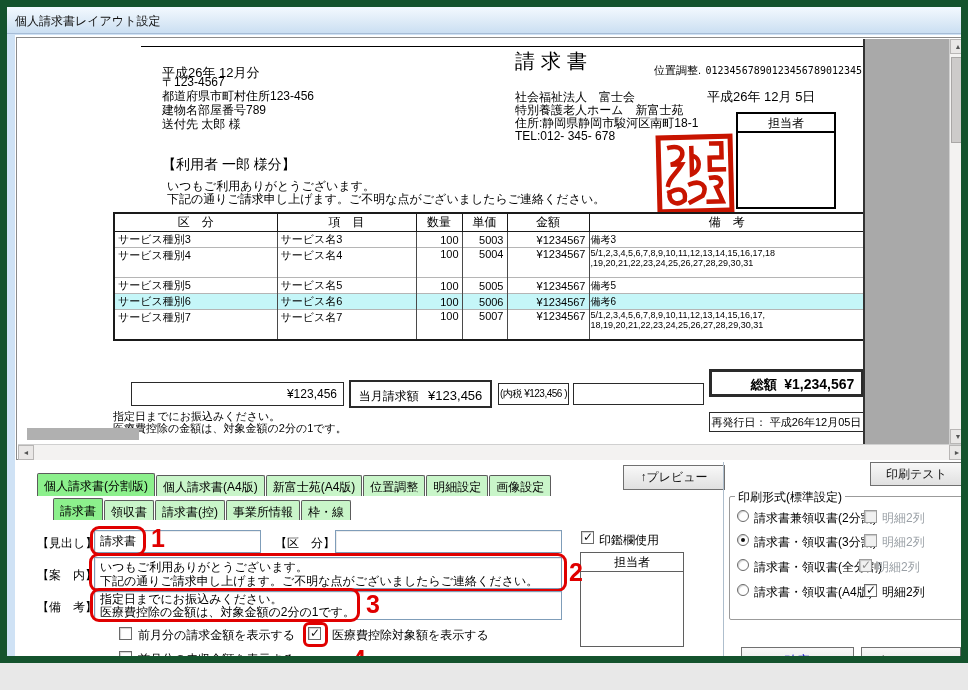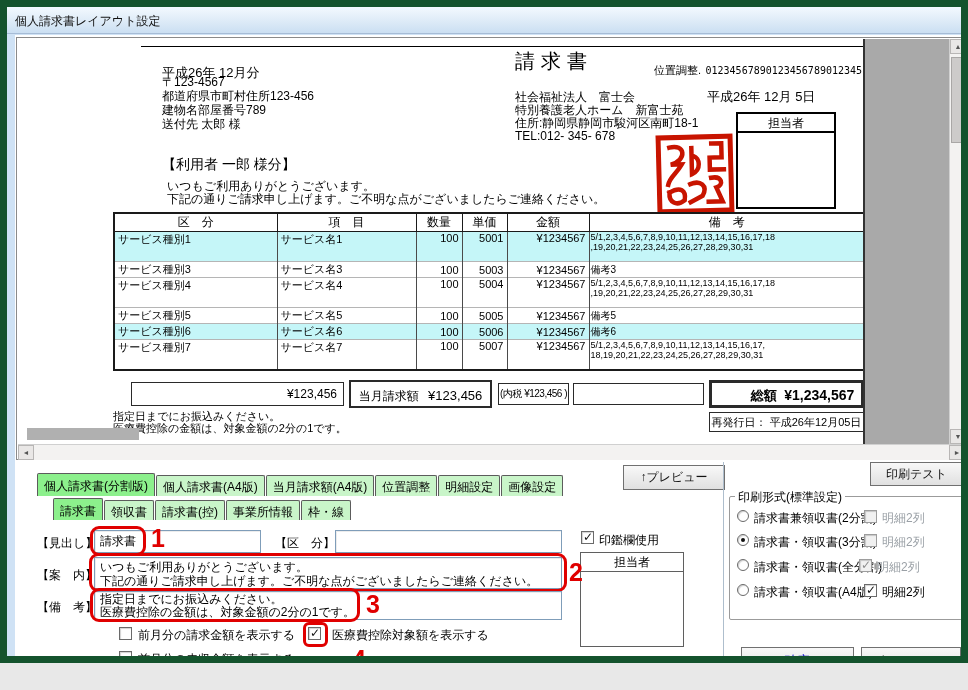--- a/index.html
+++ b/index.html
@@ -172,51 +172,40 @@
         </colgroup>
         <tbody>
             <tr>
           <th>区　分</th>
           <th>項　目</th>
           <th>数量</th>
           <th>単価</th>
           <th>金額</th>
           <th>備　考</th>
         </tr>
-        <tr class="r-tall cyan">
-          <td>サービス種別1</td>
-          <td>サービス名1</td>
-          <td class="num">100</td>
-          <td class="num">5001</td>
+        <tr class="r-std">
+          <td>サービス種別3</td>
+          <td>サービス名3</td>
+          <td class="num">100</td>
+          <td class="num">5003</td>
+          <td class="num">¥1234567</td>
+          <td class="note" style="font-size:10px;">備考3</td>
+        </tr>
+        <tr class="r-tall">
+          <td>サービス種別4</td>
+          <td>サービス名4</td>
+          <td class="num">100</td>
+          <td class="num">5004</td>
           <td class="num">¥1234567</td>
           <td class="note">
             <div>5/1,2,3,4,5,6,7,8,9,10,11,12,13,14,15,16,17,18</div>
             <div>,19,20,21,22,23,24,25,26,27,28,29,30,31</div>
           </td>
         </tr>
         <tr class="r-std">
-          <td>サービス種別3</td>
-          <td>サービス名3</td>
-          <td class="num">100</td>
-          <td class="num">5003</td>
-          <td class="num">¥1234567</td>
-          <td class="note" style="font-size:10px;">備考3</td>
-        </tr>
-        <tr class="r-tall">
-          <td>サービス種別4</td>
-          <td>サービス名4</td>
-          <td class="num">100</td>
-          <td class="num">5004</td>
-          <td class="num">¥1234567</td>
-          <td class="note">
-            <div>5/1,2,3,4,5,6,7,8,9,10,11,12,13,14,15,16,17,18</div>
-            <div>,19,20,21,22,23,24,25,26,27,28,29,30,31</div>
-          </td>
-        </tr>
-        <tr class="r-std">
           <td>サービス種別5</td>
           <td>サービス名5</td>
           <td class="num">100</td>
           <td class="num">5005</td>
           <td class="num">¥1234567</td>
           <td class="note" style="font-size:10px;">備考5</td>
         </tr>
         <tr class="r-std cyan">
           <td>サービス種別6</td>
           <td>サービス名6</td>
@@ -239,21 +228,21 @@
       </tbody>
         </table>
 
       <div class="abs tot-box-thin" style="left:113px;top:343px;width:213px;height:24px;text-align:right;font-size:12px;line-height:22px;padding-right:6px;">¥123,456</div>
       <div class="abs tot-box" style="left:331px;top:341px;width:143px;height:28px;line-height:25px;text-align:center;white-space:nowrap;">
         <span class="fs12">当月請求額</span>
         <span class="fs13" style="margin-left:5px;">¥123,456</span>
       </div>
       <div class="abs tot-box-thin" style="left:480px;top:344px;width:71px;height:22px;font-size:10px;line-height:20px;text-align:center;letter-spacing:-0.5px;white-space:nowrap;">(内税 ¥123,456 )</div>
       <div class="abs tot-box-thin" style="left:555px;top:344px;width:131px;height:22px;"></div>
-      <div class="abs tot-box" style="left:691px;top:341px;width:155px;height:28px;border-width:3px;line-height:23px;text-align:center;white-space:nowrap;font-weight:bold;padding-left:32px;">
+      <div class="abs tot-box" style="left:691px;top:330px;width:155px;height:28px;border-width:3px;line-height:23px;text-align:center;white-space:nowrap;font-weight:bold;padding-left:32px;">
         <span class="fs13">総額</span>
         <span class="fs14" style="margin-left:3px;">¥1,234,567</span>
       </div>
 
       <div class="abs inv fs11" style="left:95px;top:371px;line-height:12px;">
         <div>指定日までにお振込みください。</div>
         <div>医療費控除の金額は、対象金額の2分の1です。</div>
       </div>
       <div class="abs tot-box-thin" style="left:691px;top:373px;width:155px;height:20px;font-size:11px;line-height:18px;text-align:center;">再発行日： 平成26年12月05日</div>
 
@@ -274,21 +263,21 @@
       <div class="abs sbtn" style="right:0;top:0;"><span>►</span></div>
     </div>
   </div>
 
   <div class="abs btn" style="left:616px;top:458px;width:102px;height:25px;line-height:23px;">↑プレビュー</div>
   <div class="abs btn" style="left:863px;top:455px;width:93px;height:24px;line-height:22px;">印刷テスト</div>
 
   <div class="abs tabstrip" style="left:30px;top:466px;height:23px;">
     <div class="tab sel">個人請求書(分割版)</div>
     <div class="tab">個人請求書(A4版)</div>
-    <div class="tab">当月請求額(A4版)</div>
+    <div class="tab">新富士苑(A4版)</div>
     <div class="tab">位置調整</div>
     <div class="tab">明細設定</div>
     <div class="tab">画像設定</div>
   </div>
 
   <div class="abs tabstrip" style="left:46px;top:491px;height:22px;">
     <div class="tab sel" style="height:22px;">請求書</div>
     <div class="tab" style="height:20px;">領収書</div>
     <div class="tab" style="height:20px;">請求書(控)</div>
     <div class="tab" style="height:20px;">事業所情報</div>

